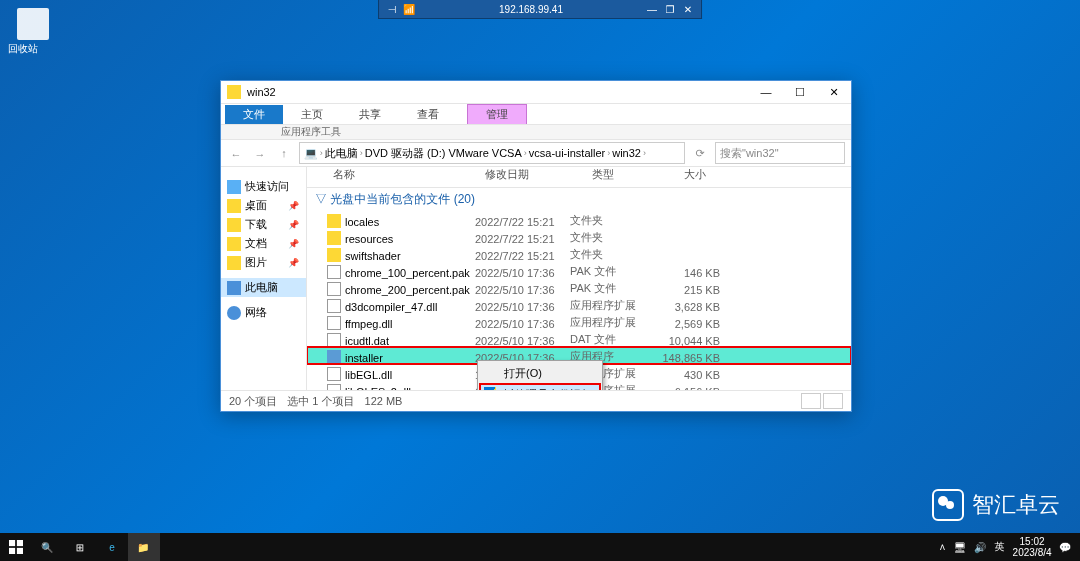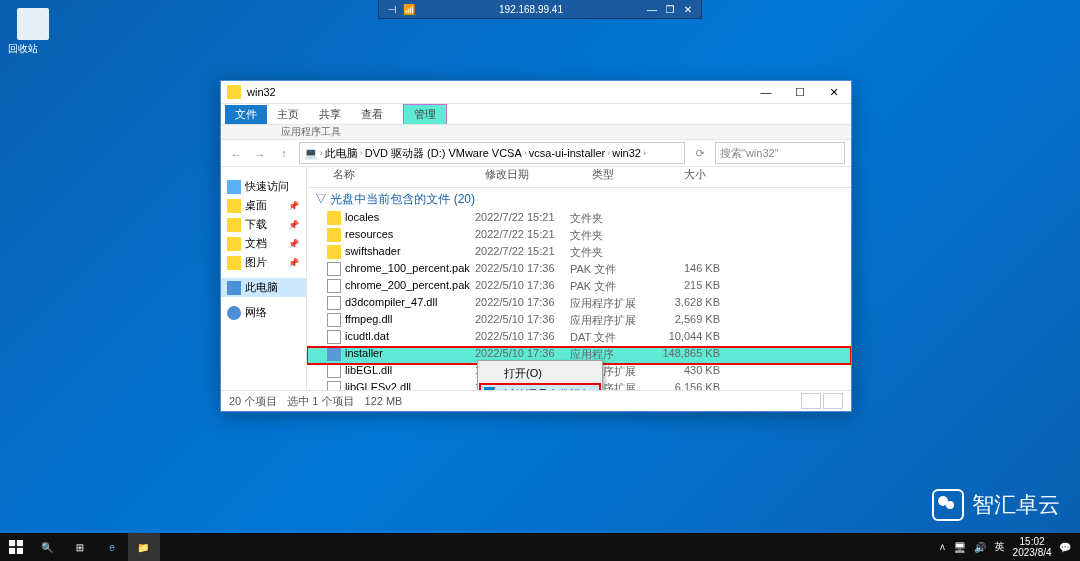--- a/index.html
+++ b/index.html
@@ -8,23 +8,23 @@
 .rdp-bar .ip{padding:0 80px}
 .rdp-bar .btn{width:18px;text-align:center;cursor:default}
 .desktop-icon{position:absolute;top:8px;left:8px;width:50px;text-align:left;color:#fff;font-size:10px}
 .desktop-icon .ico{width:32px;height:32px;margin:0 auto 2px;background:#fff;opacity:.9;border-radius:2px}
 .explorer{position:absolute;top:80px;left:220px;width:630px;height:330px;background:#fff;border:1px solid #4a90d9;box-shadow:0 4px 20px rgba(0,0,0,.3);display:flex;flex-direction:column}
 .titlebar{height:22px;display:flex;align-items:center;background:#fff;border-bottom:1px solid #e5e5e5}
 .titlebar .ico{width:14px;height:14px;margin:0 6px;background:#fdd835}
 .titlebar .title{flex:1;font-size:11px}
 .titlebar .winbtn{width:34px;height:22px;display:flex;align-items:center;justify-content:center;font-size:11px}
 .ribbon-tabs{height:20px;display:flex;align-items:flex-end;background:#fff;padding-left:4px;border-bottom:1px solid #e5e5e5;font-size:11px}
-.ribbon-tabs .tab{padding:2px 10px;color:#444}
+.ribbon-tabs .tab{padding:2px 18px;color:#444}
 .ribbon-tabs .tab.file{background:#1979ca;color:#fff}
-.ribbon-tabs .tab.mgmt{background:#5eead4;border:1px solid #c874d4;border-bottom:none}
+.ribbon-tabs .tab.mgmt{background:#f0abfc;border:1px solid #c874d4;border-bottom:none}
 .ribbon-sub{height:14px;background:#f5f5f5;border-bottom:1px solid #e5e5e5;font-size:10px;color:#666;padding-left:60px}
 .toolbar{height:26px;display:flex;align-items:center;background:#fff;border-bottom:1px solid #e5e5e5;padding:0 6px;gap:6px}
 .nav-arrow{width:18px;height:18px;color:#888;display:flex;align-items:center;justify-content:center}
 .breadcrumb{flex:1;height:20px;border:1px solid #ccc;display:flex;align-items:center;padding:0 4px;font-size:11px;gap:2px;overflow:hidden}
 .breadcrumb .sep{color:#888;font-size:9px}
 .searchbox{width:120px;height:20px;border:1px solid #ccc;padding:0 4px;font-size:11px;color:#888;display:flex;align-items:center}
 .body{flex:1;display:flex;overflow:hidden}
 .sidebar{width:85px;border-right:1px solid #e5e5e5;background:#fff;padding:4px 0;font-size:11px;overflow:hidden}
 .sidebar .item{display:flex;align-items:center;padding:2px 6px;gap:4px;white-space:nowrap}
 .sidebar .item.sel{background:#cce8ff}
@@ -32,21 +32,21 @@
 .sidebar .ico.star{background:#59b0f5}
 .sidebar .ico.folder{background:#fdd835}
 .sidebar .ico.pc{background:#4a90d9}
 .sidebar .ico.net{background:#4a90d9;border-radius:50%}
 .sidebar .pin{margin-left:auto;color:#888;font-size:9px}
 .main{flex:1;display:flex;flex-direction:column;overflow:hidden;position:relative}
 .col-headers{height:20px;display:flex;border-bottom:1px solid #e5e5e5;font-size:11px;color:#555;padding-left:20px}
 .col-headers .col{padding:0 6px}
 .file-area{flex:1;overflow:hidden;position:relative;font-size:11px}
 .group-header{padding:3px 8px;color:#1a60aa;font-size:12px}
-.file-row{display:flex;align-items:flex-start;height:17px;padding-left:20px}
+.file-row{display:flex;align-items:flex-end;height:17px;padding-left:20px}
 .file-row.sel{background:#5eead4;outline:2px solid #e00;outline-offset:-1px}
 .file-row .ico{width:14px;height:14px;margin-right:4px;flex-shrink:0}
 .file-row .ico.folder{background:#fdd835}
 .file-row .ico.file{background:#fff;border:1px solid #999;box-sizing:border-box}
 .file-row .ico.exe{background:#5b9bd5}
 .file-row .name{width:130px;overflow:hidden;white-space:nowrap}
 .file-row .date{width:95px;color:#666}
 .file-row .type{width:80px;color:#666}
 .file-row .size{width:70px;color:#666;text-align:right}
 .context-menu{position:absolute;top:172px;left:170px;width:120px;background:#f0f0f0;border:1px solid #a0a0a0;box-shadow:2px 2px 4px rgba(0,0,0,.3);padding:2px;z-index:20;font-size:11px}

